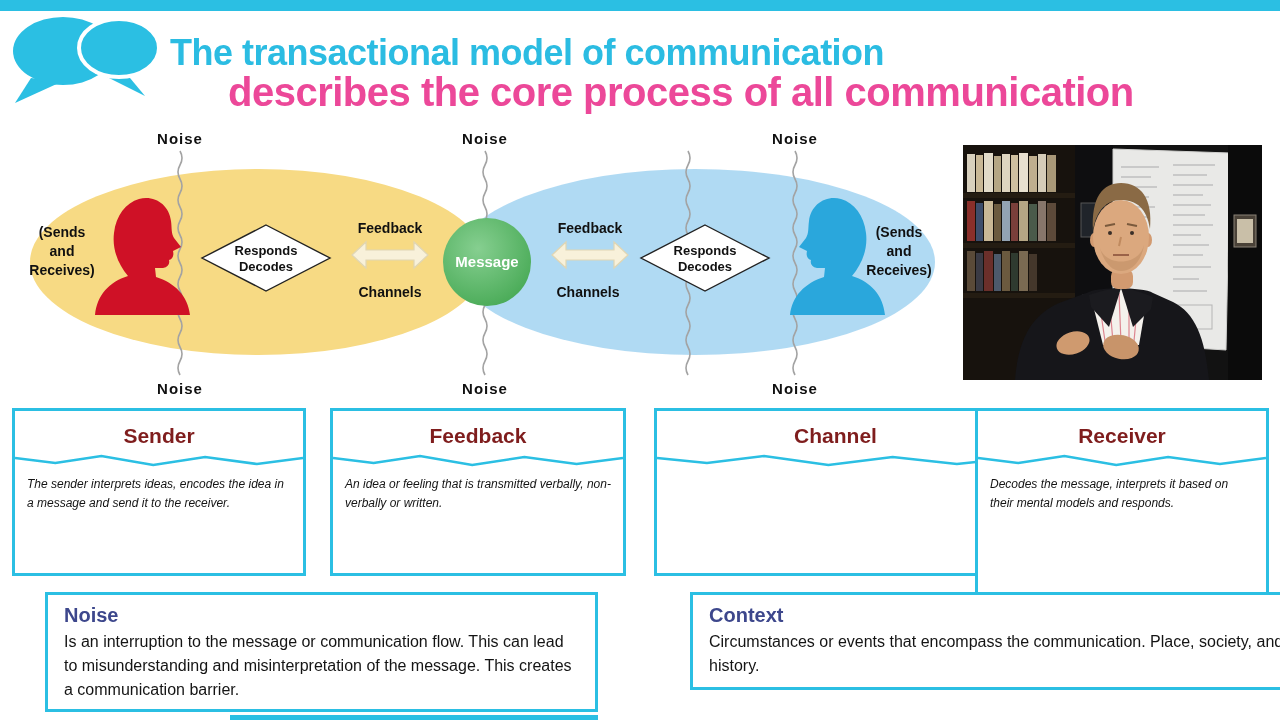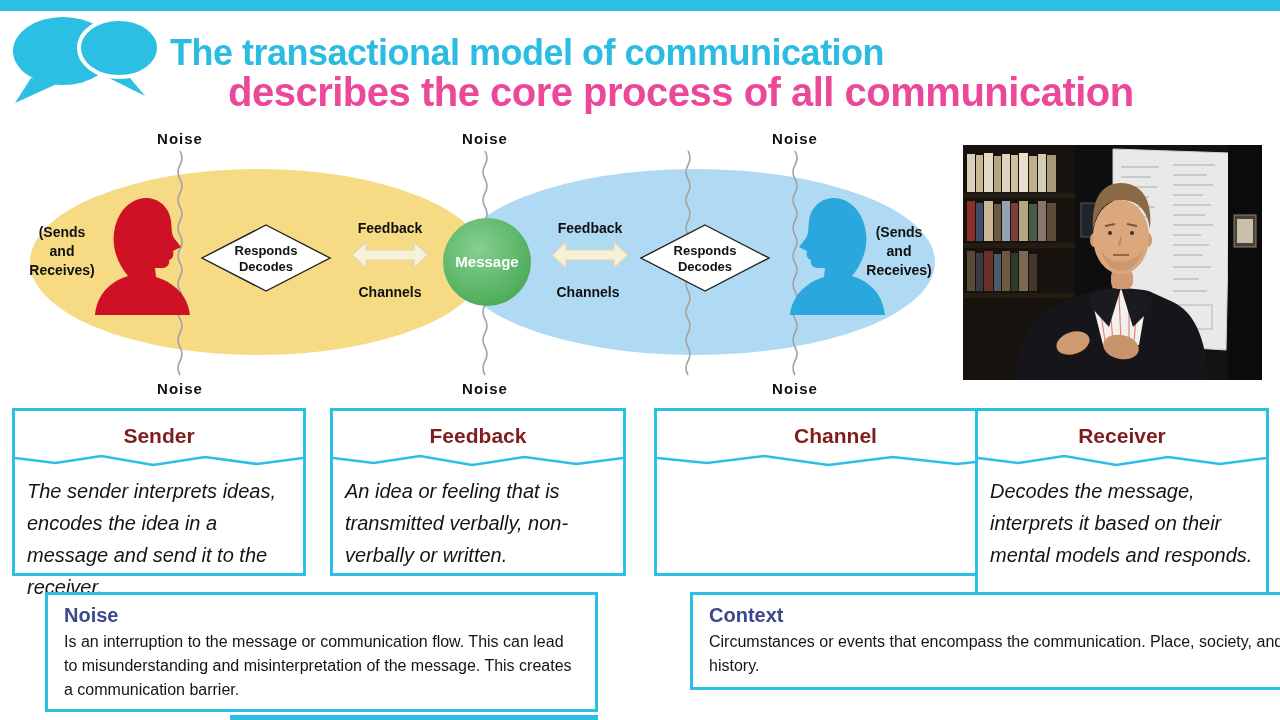--- a/index.html
+++ b/index.html
@@ -18,21 +18,21 @@
   .dl { text-anchor:middle; font:700 15px "Liberation Sans", sans-serif; fill:#101010; letter-spacing:1px; }
   .ds { text-anchor:middle; font:700 14px "Liberation Sans", sans-serif; fill:#101010; }
   .dd { text-anchor:middle; font:700 13px "Liberation Sans", sans-serif; fill:#101010; }
   .dm { text-anchor:middle; font:700 15px "Liberation Sans", sans-serif; fill:#ffffff; }
 
   
   .card { position:absolute; border:3px solid #2bbfe3; background:#fff; box-sizing:border-box; }
   .card .ttl { font-weight:bold; font-size:21px; color:#7f1d1d; text-align:center; padding:13px 0 5px; }
   .zig { display:block; width:100%; height:15px; }
   .zig polyline { fill:none; stroke:#2bbfe3; stroke-width:2.6; vector-effect:non-scaling-stroke; }
-  .card .txt { font-style:italic; font-size:20px; line-height:1.6; color:#141414; padding:7px 12px 0 12px; }
+  .card .txt { font-style:italic; font-size:12px; line-height:1.6; color:#141414; padding:7px 12px 0 12px; }
 
   
   .bcard { position:absolute; border:3px solid #2bbfe3; background:#fff; box-sizing:border-box; }
   .bcard .ttl2 { font-weight:bold; font-size:20px; color:#3d478c; padding:9px 16px 0; }
   .bcard .txt2 { font-size:16px; line-height:1.5; color:#141414; padding:3px 16px 0; }
 
   #bottom-accent { left:230px; top:715px; width:368px; height:5px; background:#2bbfe3; }
 </style>
 </head>
 <body>

